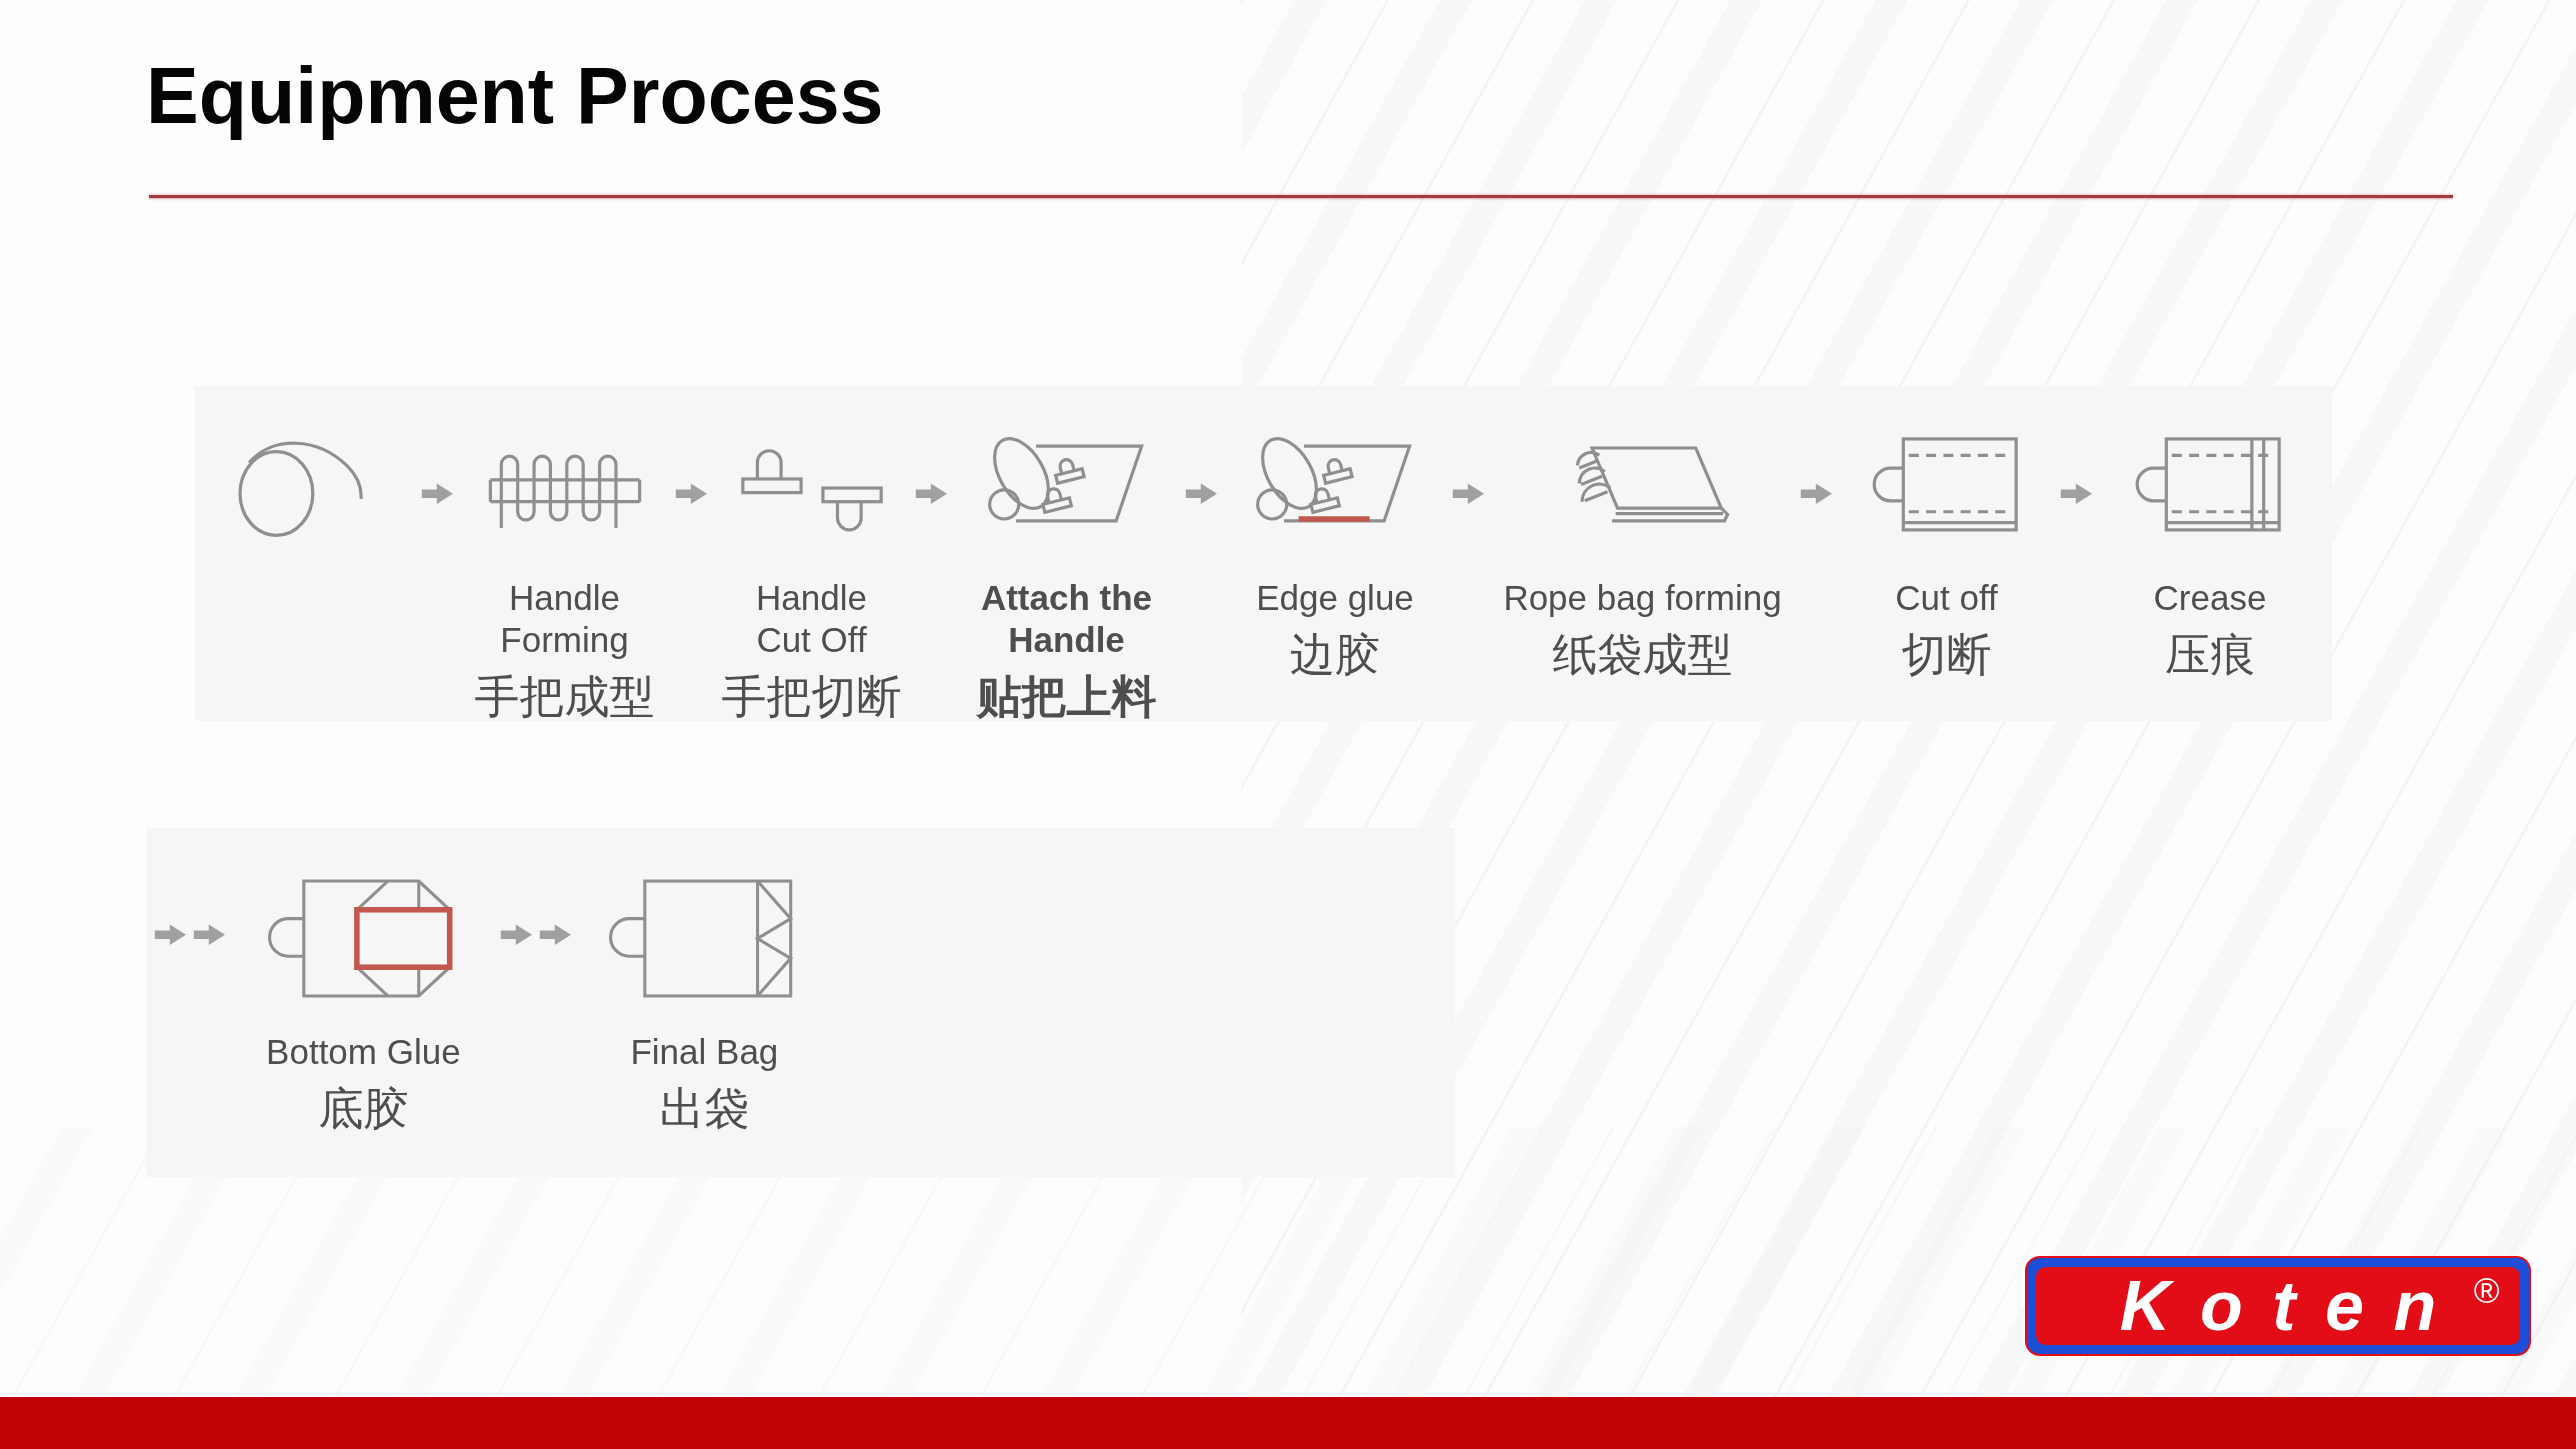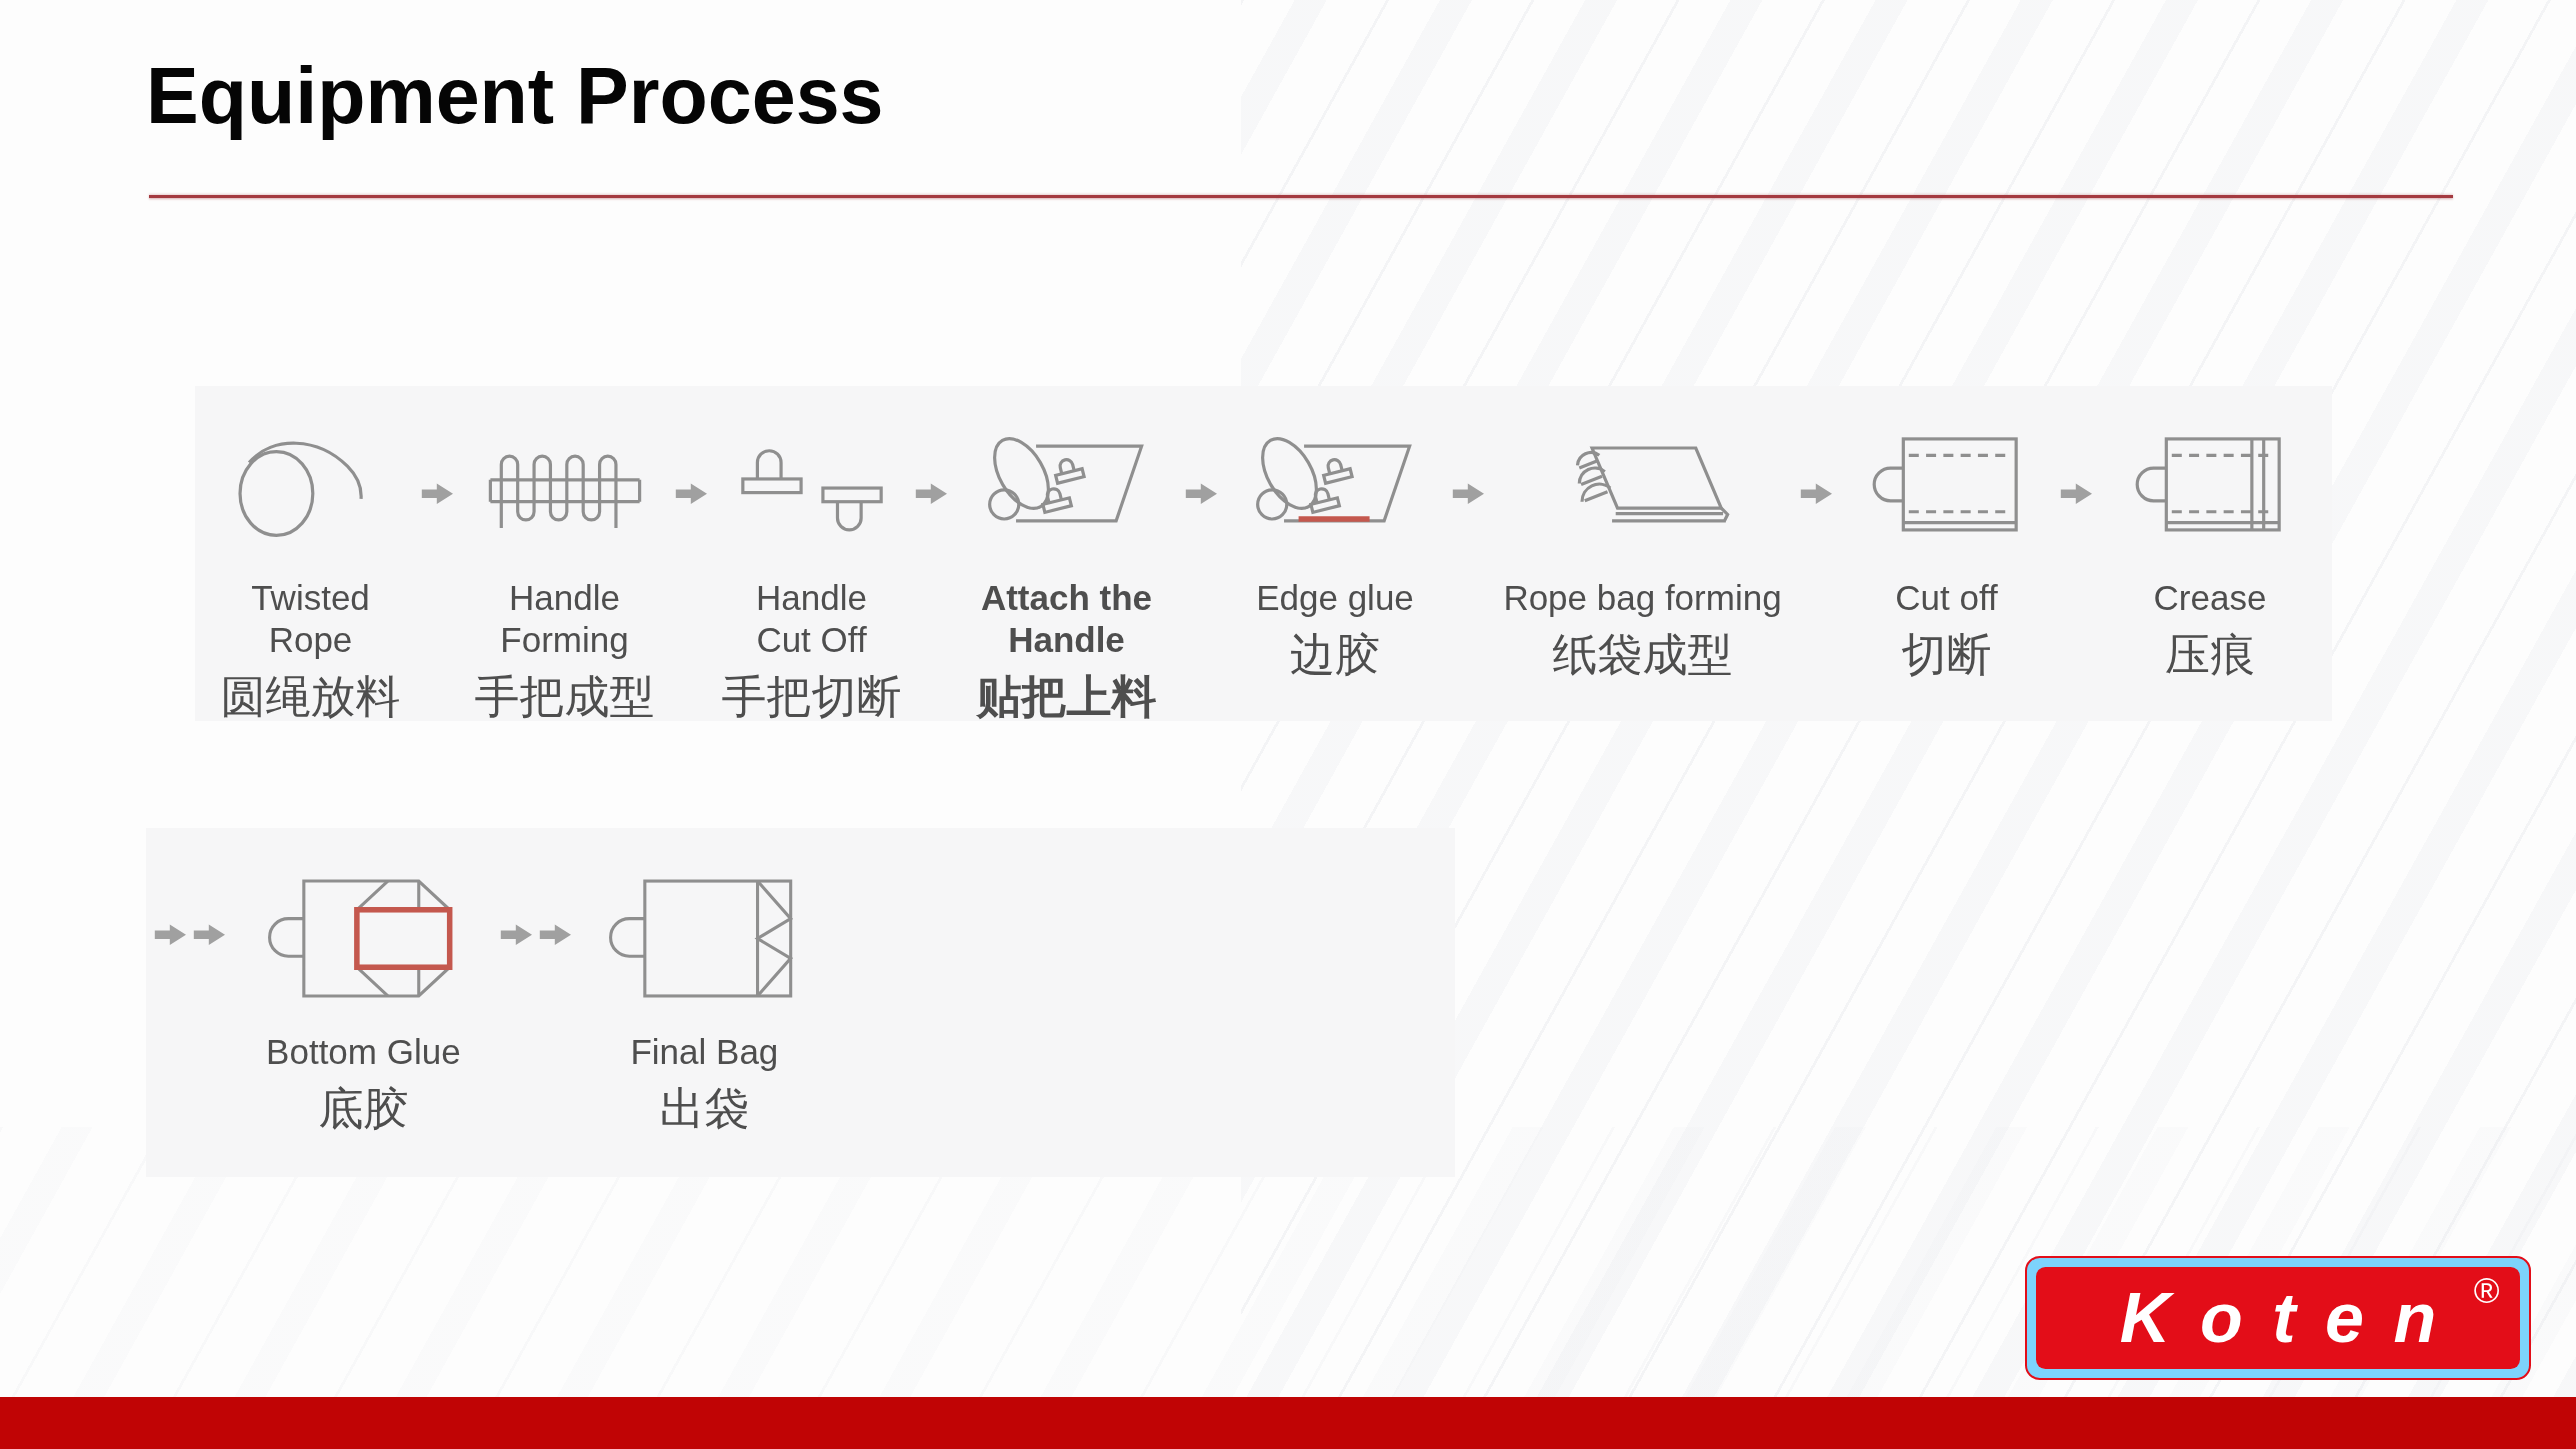--- a/index.html
+++ b/index.html
@@ -47,22 +47,22 @@
   #row1{left:146px;top:828px;width:1309px;height:349px;padding:29.5px 0 0 5.4px;}
   .step{display:flex;flex-direction:column;align-items:center;flex:0 0 auto;}
   .icon-box{display:flex;align-items:center;justify-content:center;width:100%;}
   .icon-box svg{display:block;}
   .arrow{flex:0 0 auto;display:flex;justify-content:center;}
   .arrow svg{width:36px;height:25.5px;fill:var(--arrow-gray);}
   .label{margin-top:5.4px;text-align:center;}
   .en{font-size:35px;line-height:42px;color:var(--label-gray);}
   .zh{font-size:45px;line-height:47px;margin-top:12px;color:var(--label-gray);}
   .logo{
-    position:absolute;left:2025px;top:1256px;width:506px;height:124px;z-index:3;
-    box-sizing:border-box;background:#7dd3fc;border:2px solid var(--logo-red);
+    position:absolute;left:2025px;top:1256px;width:506px;height:100px;z-index:3;
+    box-sizing:border-box;background:#1d4ed8;border:2px solid var(--logo-red);
     border-radius:14.8px;padding:8.7px 9.4px;
   }
   .logo-inner{
     position:relative;width:100%;height:100%;background:var(--logo-red);
     border-radius:9.4px;display:flex;align-items:center;justify-content:center;
   }
   .logo-text{
     color:#fff;font-style:italic;font-weight:700;font-size:70px;
     letter-spacing:29.5px;padding-left:29.5px;line-height:1;
   }
@@ -87,25 +87,20 @@
 
   <section class="process-row" id="row0">
       <div class="step" style="width: 215px;">
         <div class="icon-box" style="height: 168px;">
           <svg viewBox="0 0 200 130" style="width:182px">
             <g fill="none" stroke="var(--icon-gray)" stroke-width="3.5">
               <ellipse cx="62" cy="72" rx="40" ry="46"></ellipse>
               <path d="M32 38 C58 8 108 10 140 42 C151 53 156 64 155 78"></path>
             </g>
           </svg>
-        </div>
-        <div class="label">
-          <div class="en">Twisted</div>
-          <div class="en">Rope</div>
-          <div class="zh">圆绳放料</div>
         </div>
       </div>
       <div class="arrow" style="width: 39px; margin-top: 78px;">
         <svg viewBox="0 0 60 40">
           <path d="M3 13 H28 V3 L55 20 L28 37 V27 H3 Z"></path>
         </svg>
       </div>
       <div class="step" style="width: 215px;">
         <div class="icon-box" style="height: 168px;">
           <svg viewBox="0 0 200 130" style="width:182px">

